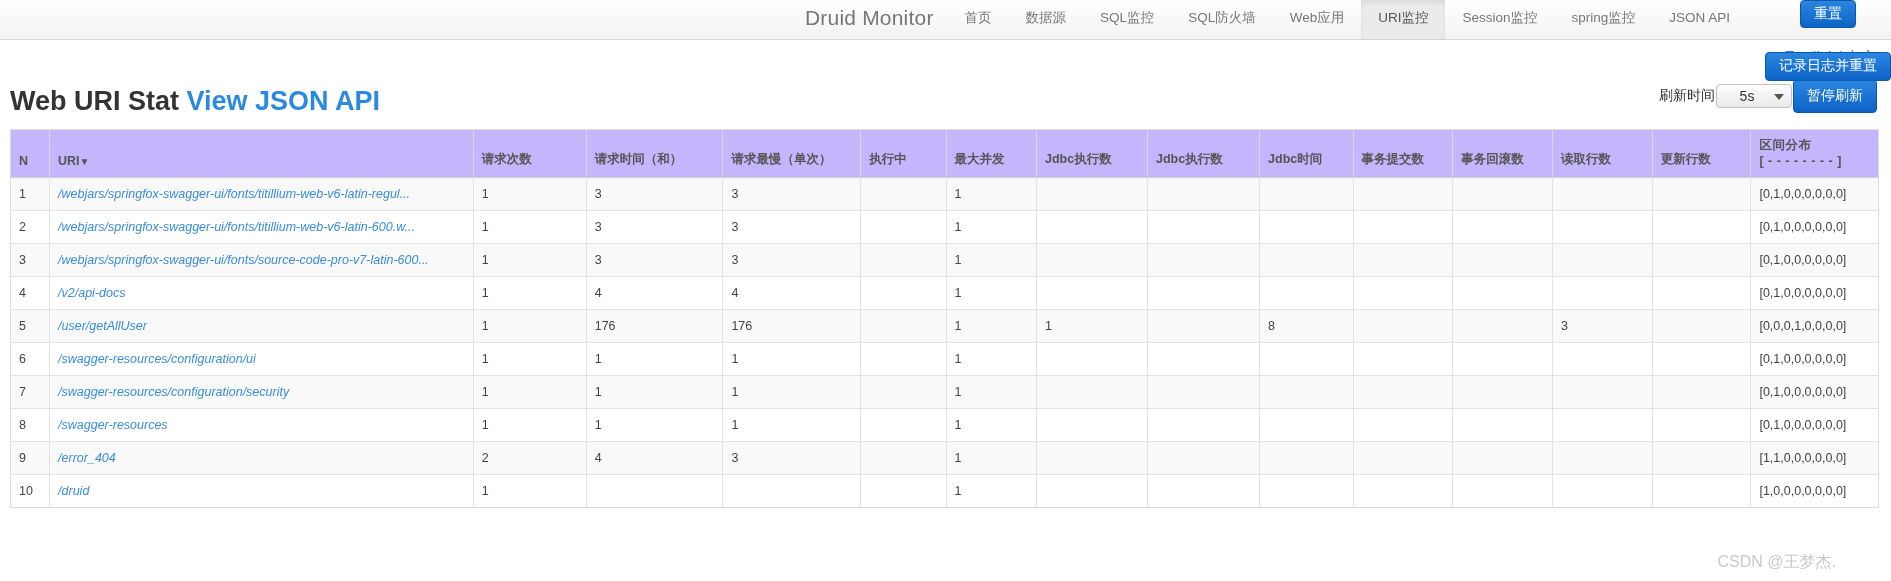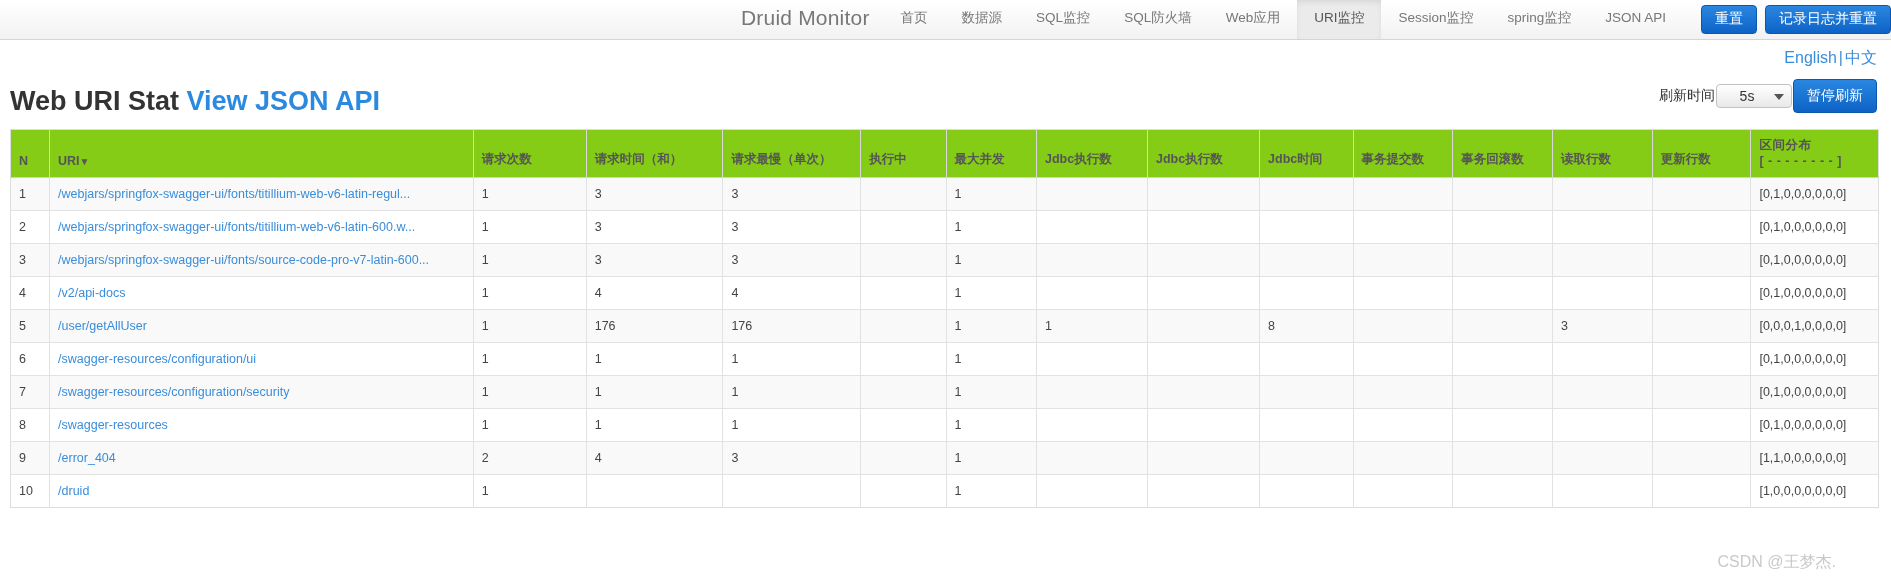--- a/index.html
+++ b/index.html
@@ -41,22 +41,23 @@
     cursor: pointer;
   }
   .nav-item.active {
     background: #ebebeb;
     color: #555555;
     box-shadow: inset 0 3px 8px -4px rgba(0,0,0,.18);
   }
   .nav-buttons {
     display: flex;
     align-items: center;
-    gap: 8px;
+    gap: 24px;
     margin-left: 18px;
+    flex-direction: column;
   }
   .btn-blue {
     background: linear-gradient(to bottom, #2a86e0 0%, #0d63c6 100%);
     border: 1px solid #0a58ad;
     border-radius: 4px;
     color: #ffffff;
     font-size: 14px;
     padding: 5px 13px 6px;
     cursor: pointer;
     white-space: nowrap;
@@ -134,21 +135,21 @@
   
   .table-wrap { padding: 12px 12px 0 10px; }
   table.stat {
     width: 100%;
     border-collapse: collapse;
     border: 1px solid #dddddd;
     font-size: 12.5px;
     table-layout: fixed;
   }
   table.stat thead th {
-    background: #84cc16;
+    background: #c4b5fd;
     color: #555555;
     font-weight: bold;
     text-align: left;
     vertical-align: bottom;
     padding: 7px 8px 9px;
     border-right: 1px solid #d8d8d8;
     border-bottom: 1px solid #d0d0d0;
     height: 48px;
     white-space: nowrap;
     cursor: pointer;
@@ -165,21 +166,21 @@
     border-top: 1px solid #e2e2e2;
     color: #444;
     height: 31px;
     overflow: hidden;
     white-space: nowrap;
     text-overflow: ellipsis;
   }
   table.stat tbody td:last-child { border-right: none; }
   table.stat tbody tr:nth-child(odd) { background: #f9f9f9; }
   table.stat tbody tr:nth-child(even) { background: #ffffff; }
-  td.uri a { color: #3a8ddb; text-decoration: none; cursor: pointer; }
+  td.uri a { color: #3a8ddb; text-decoration: none; cursor: pointer; font-style: italic; }
   td.dist { color: #3a3a3a; }
   .sort-caret { font-size: 10px; color: #555; }
 
   
   col.c-n    { width: 38px; }
   col.c-uri  { width: 412px; }
   col.c-num  { width: 110px; }
   col.c-time { width: 133px; }
   col.c-slow { width: 134px; }
   col.c-run  { width: 83px; }

